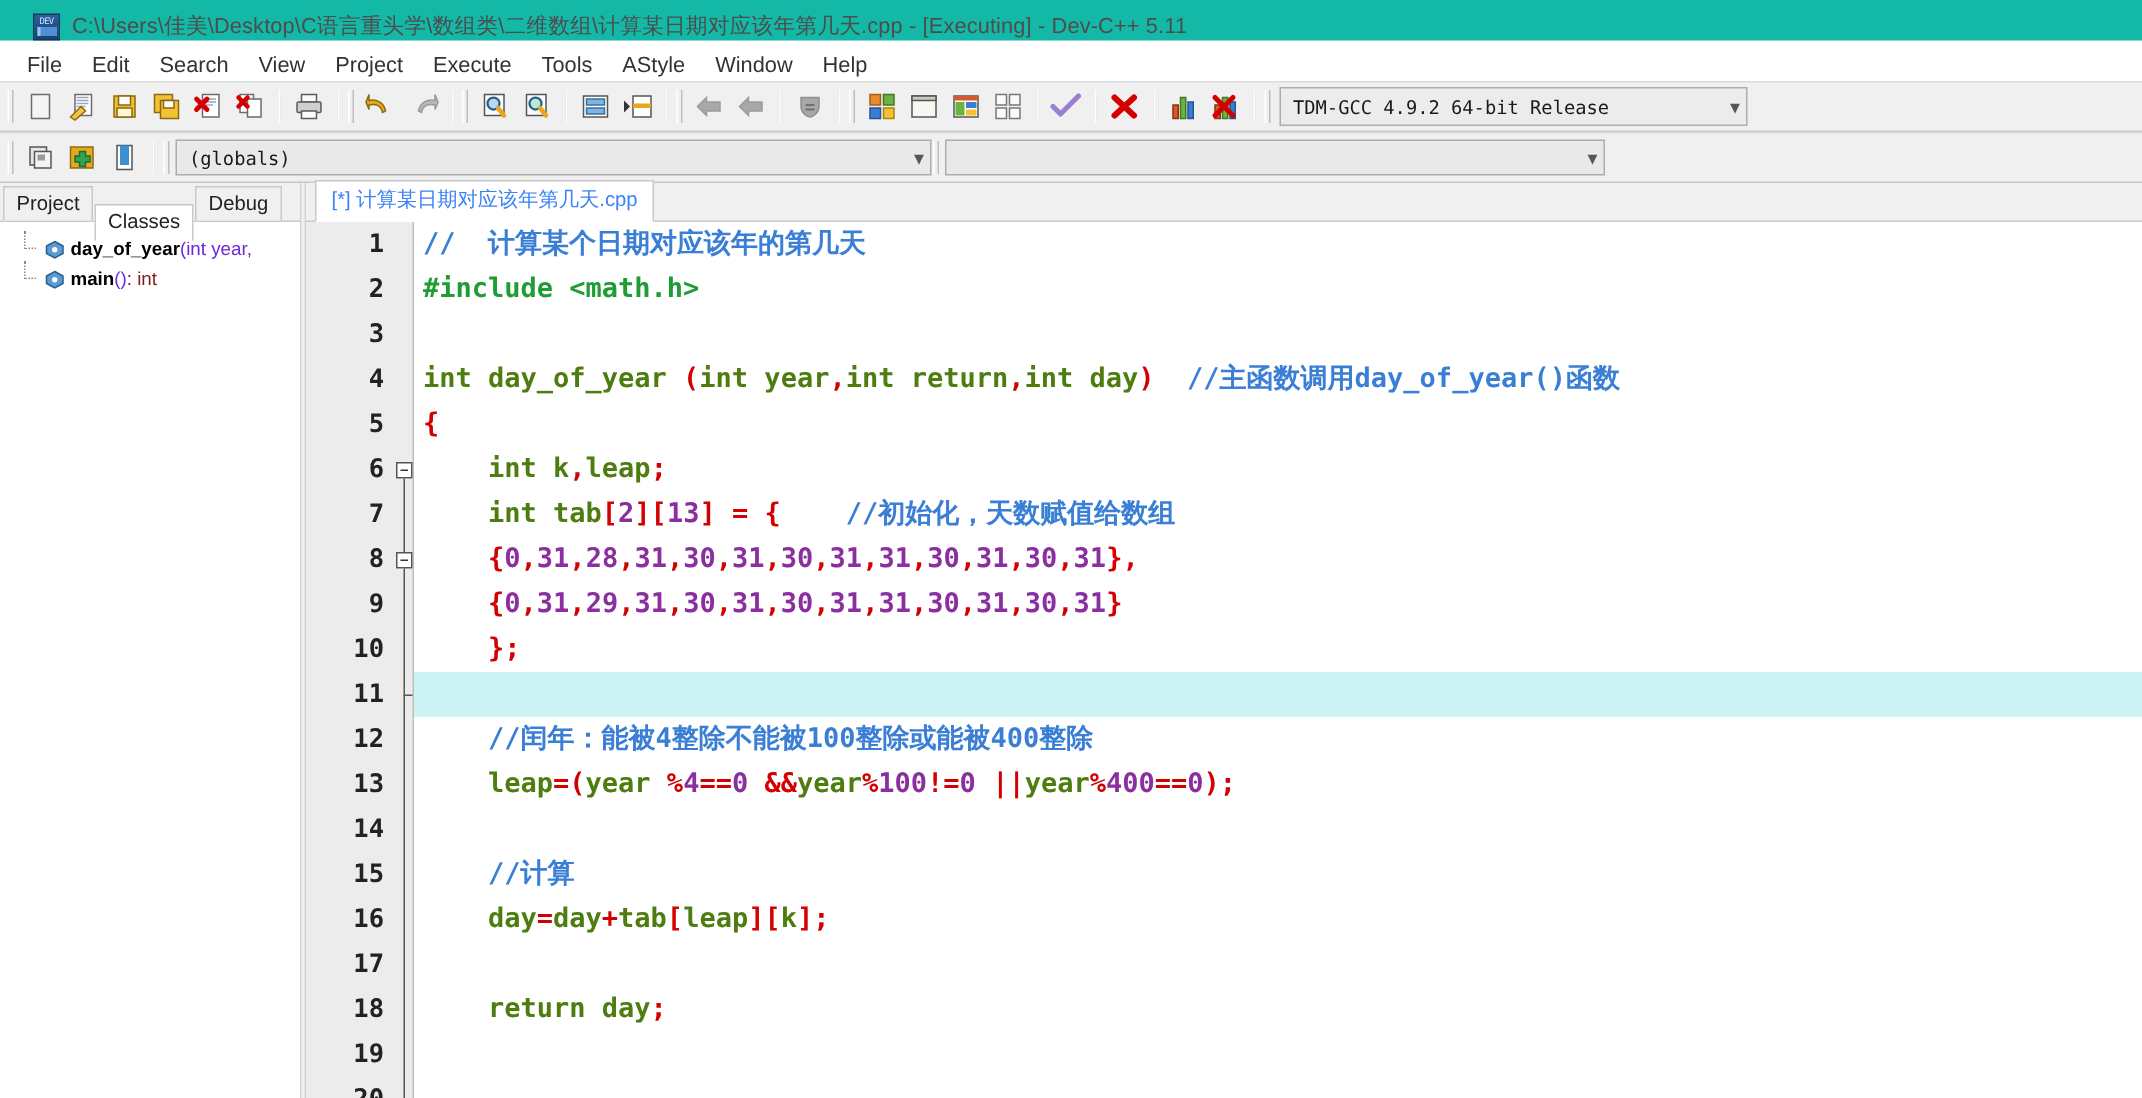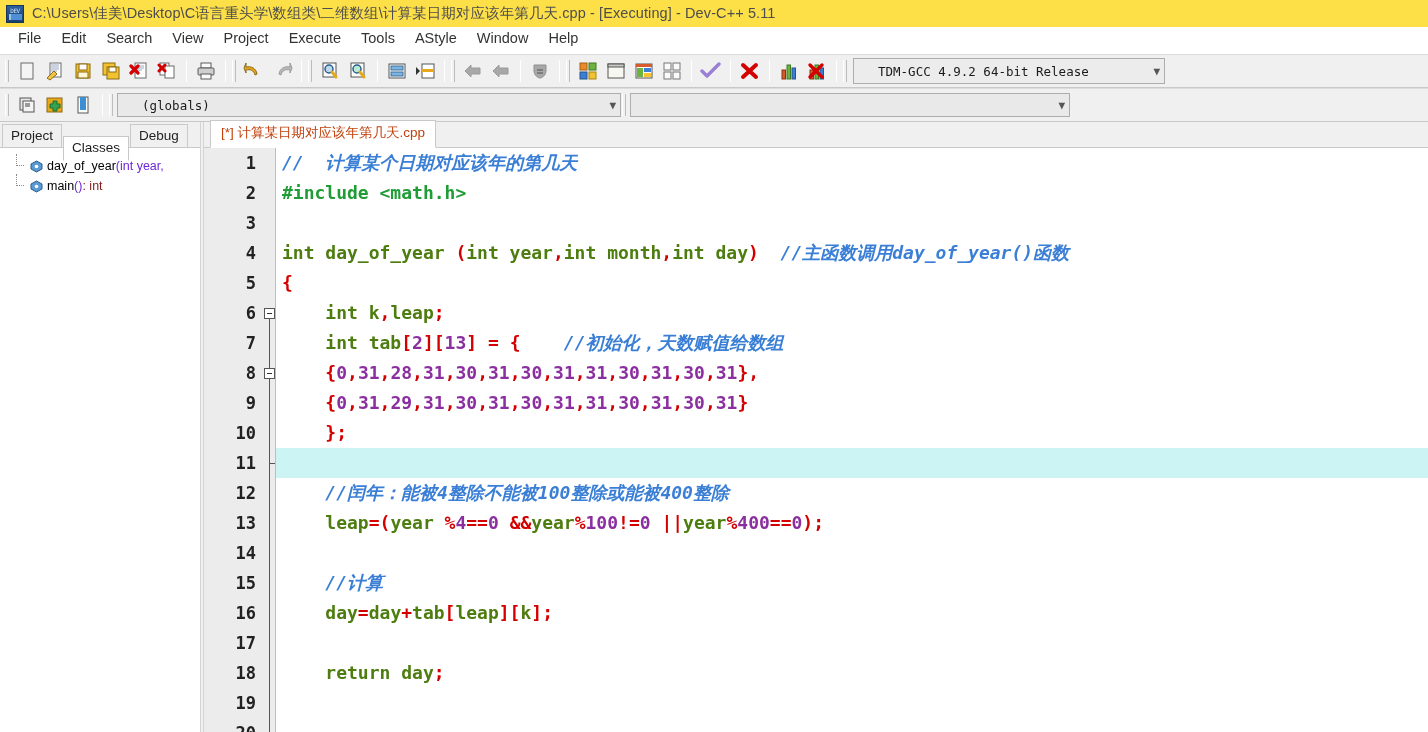--- a/index.html
+++ b/index.html
@@ -7,23 +7,23 @@
     margin: 0; padding: 0;
     width: 1428px; height: 732px;
     overflow: hidden;
     background: #ffffff;
     font-family: "Liberation Sans", sans-serif;
   }
   #app { position: relative; width: 1428px; height: 732px; background: #f0f0f0; }
 
   
   .titlebar {
-    height: 28px; background: #fde047;
-    display: flex; align-items: center;
-    padding-left: 6px; gap: 8px;
+    height: 28px; background: #14b8a6;
+    display: flex; align-items: flex-end;
+    padding-left: 22px; gap: 8px;
     border-bottom: 1px solid #ffffff;
   }
   .app-icon {
     width: 18px; height: 18px; flex: 0 0 18px;
     background: linear-gradient(#2b5f9e, #19406f);
     border: 1px solid #16365c;
     position: relative;
   }
   .app-icon .dev {
     position: absolute; top: 1px; left: 0; right: 0;
@@ -35,21 +35,21 @@
     background: #4f8fd4; border-left: 2px solid #9fc7ee;
   }
   .title-text {
     font-size: 14.5px; color: #4d4d4d; white-space: nowrap;
     letter-spacing: 0.1px;
   }
 
   
   .menubar {
     height: 26px; background: #ffffff;
-    display: flex; align-items: flex-start; padding-left: 8px;
+    display: flex; align-items: flex-end; padding-left: 8px;
   }
   .menu-item {
     font-size: 14.5px; color: #333333;
     padding: 2px 10px; cursor: default; white-space: nowrap;
   }
 
   
   .toolbar {
     background: #f0f0f0;
     display: flex; align-items: center;
@@ -73,21 +73,21 @@
     display: flex; align-items: center; justify-content: center;
     cursor: default;
   }
   .tb-btn svg { display: block; }
 
   
   .combo {
     height: 24px; background: #e9e9e9;
     border: 1px solid #adadad;
     display: flex; align-items: center;
-    padding: 0 4px 0 24px;
+    padding: 0 4px 0 8px;
     font-family: "DejaVu Sans Mono", monospace;
     font-size: 12.5px; color: #1a1a1a;
     position: relative;
   }
   .combo .chev { margin-left: auto; color: #555; font-size: 11px; }
   .combo-compiler { width: 312px; height: 26px; margin-left: 2px; background:#ececec; }
   .combo-globals { width: 504px; }
   .combo-empty   { width: 440px; }
 
   
@@ -118,34 +118,34 @@
   }
   .tguide::after {
     content:""; position:absolute; left: 6px; top: 9px; width: 8px;
     border-top: 1px dotted #8a8a8a;
   }
   .tnode.last .tguide::before { bottom: 10px; }
   .ticon {
     width: 13px; height: 13px; flex: 0 0 13px; margin-right: 4px;
     display:flex; align-items:center; justify-content:center;
   }
-  .tname { font-weight: normal; color: #000; }
+  .tname { font-weight: bold; color: #000; }
   .targs { color: #6d28d9; }
   .tret  { color: #7f1d1d; font-weight: normal; }
 
   .splitter { width: 4px; flex: 0 0 4px; background: #f0f0f0; border-left:1px solid #d4d4d4; border-right:1px solid #d4d4d4; cursor: col-resize; }
 
   
   .editorpanel { flex: 1; display: flex; flex-direction: column; background: #ffffff; min-width: 0; }
   .etabrow {
     height: 26px; background: #f0f0f0; display: flex; align-items: flex-end;
     padding-left: 6px; border-bottom: 1px solid #c9c9c9;
   }
   .etab {
-    font-size: 13.5px; color: #c2410c; padding: 3px 10px 5px 10px;
+    font-size: 13.5px; color: #3b82f6; padding: 3px 10px 5px 10px;
     background: #ffffff; border: 1px solid #c9c9c9; border-bottom: 1px solid #ffffff;
     position: relative; top: 1px; cursor: default; white-space: nowrap;
   }
 
   .code-area { flex: 1; display: flex; overflow: hidden; background: #ffffff; position: relative; }
   .gutter {
     width: 58px; flex: 0 0 58px; background: #ececec;
     position: relative; font-family: "DejaVu Sans Mono", monospace;
   }
   .gutter-line {
@@ -174,21 +174,21 @@
   .codeview {
     flex: 1; position: relative; background: #ffffff;
     font-family: "DejaVu Sans Mono", monospace;
     font-size: 18px; overflow: hidden;
   }
   .cline {
     height: 30px; line-height: 30px; white-space: pre;
     padding-left: 6px; font-weight: bold;
   }
   .cline.hl { background: #ccf4f4; }
-  .cm  { color: #3a7fd5; font-style: italic; font-weight: bold; }
+  .cm  { color: #3a7fd5; font-weight: bold; }
   .pp  { color: #1f9c35; }
   .pn  { color: #d40000; }
   .num { color: #8b2fa0; }
   .pl  { color: #4d7c0f; }
 </style>
 </head>
 <body>
 
 <div id="app">
 
@@ -525,21 +525,21 @@
             <div class="fold-line" style="top: 165px; height: 150px;"></div>
             <div class="fold-line" style="top: 315px; bottom: 0px;"></div>
             <div class="fold-box" style="top: 160px;"></div>
             <div class="fold-box" style="top: 220px;"></div>
             <div class="fold-end" style="top: 315px;"></div>
           </div>
         <div class="codeview" id="codeview">
             <div class="cline"><span class="cm">//  计算某个日期对应该年的第几天</span></div>
             <div class="cline"><span class="pp">#include &lt;math.h&gt;</span></div>
             <div class="cline">&nbsp;</div>
-            <div class="cline"><span class="pl">int day_of_year </span><span class="pn">(</span><span class="pl">int year</span><span class="pn">,</span><span class="pl">int month</span><span class="pn">,</span><span class="pl">int day</span><span class="pn">)</span><span class="pl">  </span><span class="cm">//主函数调用day_of_year()函数</span></div>
+            <div class="cline"><span class="pl">int day_of_year </span><span class="pn">(</span><span class="pl">int year</span><span class="pn">,</span><span class="pl">int return</span><span class="pn">,</span><span class="pl">int day</span><span class="pn">)</span><span class="pl">  </span><span class="cm">//主函数调用day_of_year()函数</span></div>
             <div class="cline"><span class="pn">{</span></div>
             <div class="cline"><span class="pl">    int k</span><span class="pn">,</span><span class="pl">leap</span><span class="pn">;</span></div>
             <div class="cline"><span class="pl">    int tab</span><span class="pn">[</span><span class="num">2</span><span class="pn">][</span><span class="num">13</span><span class="pn">] = {</span><span class="pl">    </span><span class="cm">//初始化，天数赋值给数组</span></div>
             <div class="cline"><span class="pl">    </span><span class="pn">{</span><span class="num">0</span><span class="pn">,</span><span class="num">31</span><span class="pn">,</span><span class="num">28</span><span class="pn">,</span><span class="num">31</span><span class="pn">,</span><span class="num">30</span><span class="pn">,</span><span class="num">31</span><span class="pn">,</span><span class="num">30</span><span class="pn">,</span><span class="num">31</span><span class="pn">,</span><span class="num">31</span><span class="pn">,</span><span class="num">30</span><span class="pn">,</span><span class="num">31</span><span class="pn">,</span><span class="num">30</span><span class="pn">,</span><span class="num">31</span><span class="pn">},</span></div>
             <div class="cline"><span class="pl">    </span><span class="pn">{</span><span class="num">0</span><span class="pn">,</span><span class="num">31</span><span class="pn">,</span><span class="num">29</span><span class="pn">,</span><span class="num">31</span><span class="pn">,</span><span class="num">30</span><span class="pn">,</span><span class="num">31</span><span class="pn">,</span><span class="num">30</span><span class="pn">,</span><span class="num">31</span><span class="pn">,</span><span class="num">31</span><span class="pn">,</span><span class="num">30</span><span class="pn">,</span><span class="num">31</span><span class="pn">,</span><span class="num">30</span><span class="pn">,</span><span class="num">31</span><span class="pn">}</span></div>
             <div class="cline"><span class="pl">    </span><span class="pn">};</span></div>
             <div class="cline hl"><span class="pl">    </span></div>
             <div class="cline"><span class="pl">    </span><span class="cm">//闰年：能被4整除不能被100整除或能被400整除</span></div>
             <div class="cline"><span class="pl">    leap</span><span class="pn">=(</span><span class="pl">year </span><span class="pn">%</span><span class="num">4</span><span class="pn">==</span><span class="num">0</span><span class="pl"> </span><span class="pn">&amp;&amp;</span><span class="pl">year</span><span class="pn">%</span><span class="num">100</span><span class="pn">!=</span><span class="num">0</span><span class="pl"> </span><span class="pn">||</span><span class="pl">year</span><span class="pn">%</span><span class="num">400</span><span class="pn">==</span><span class="num">0</span><span class="pn">);</span></div>
             <div class="cline">&nbsp;</div>

